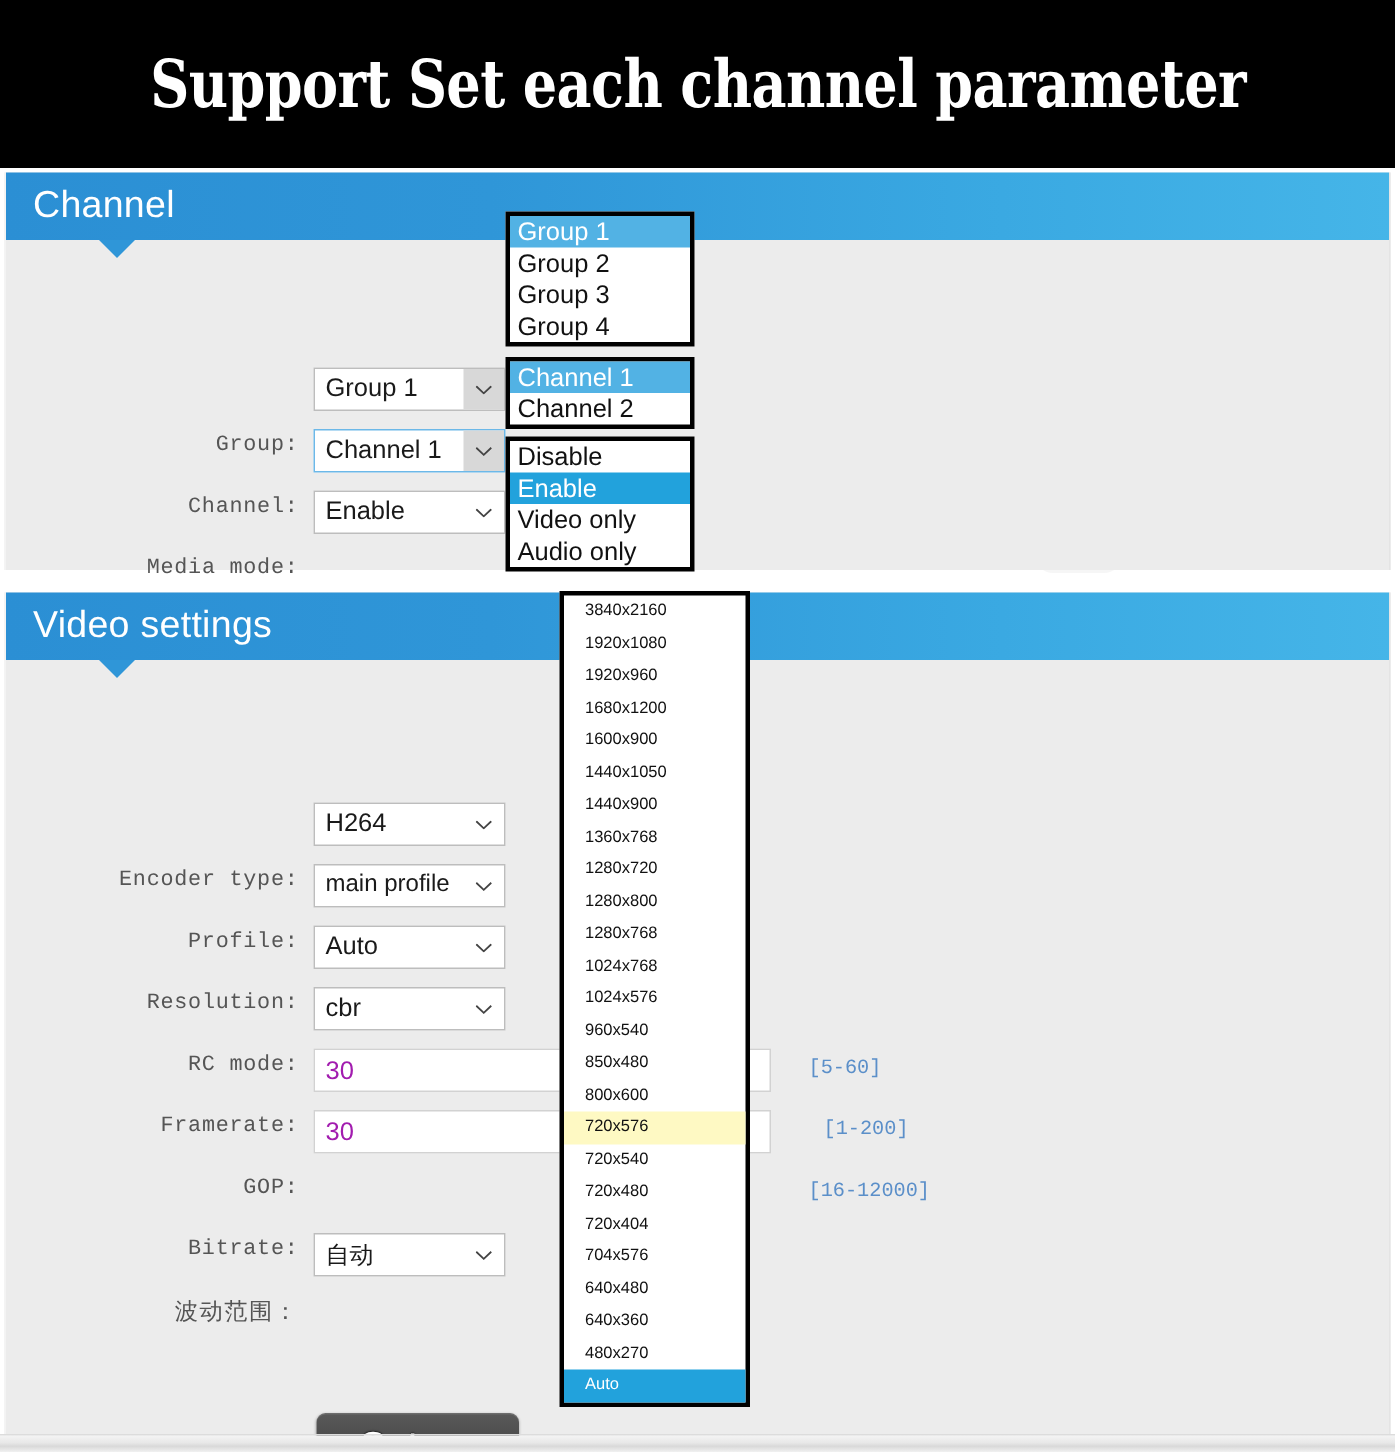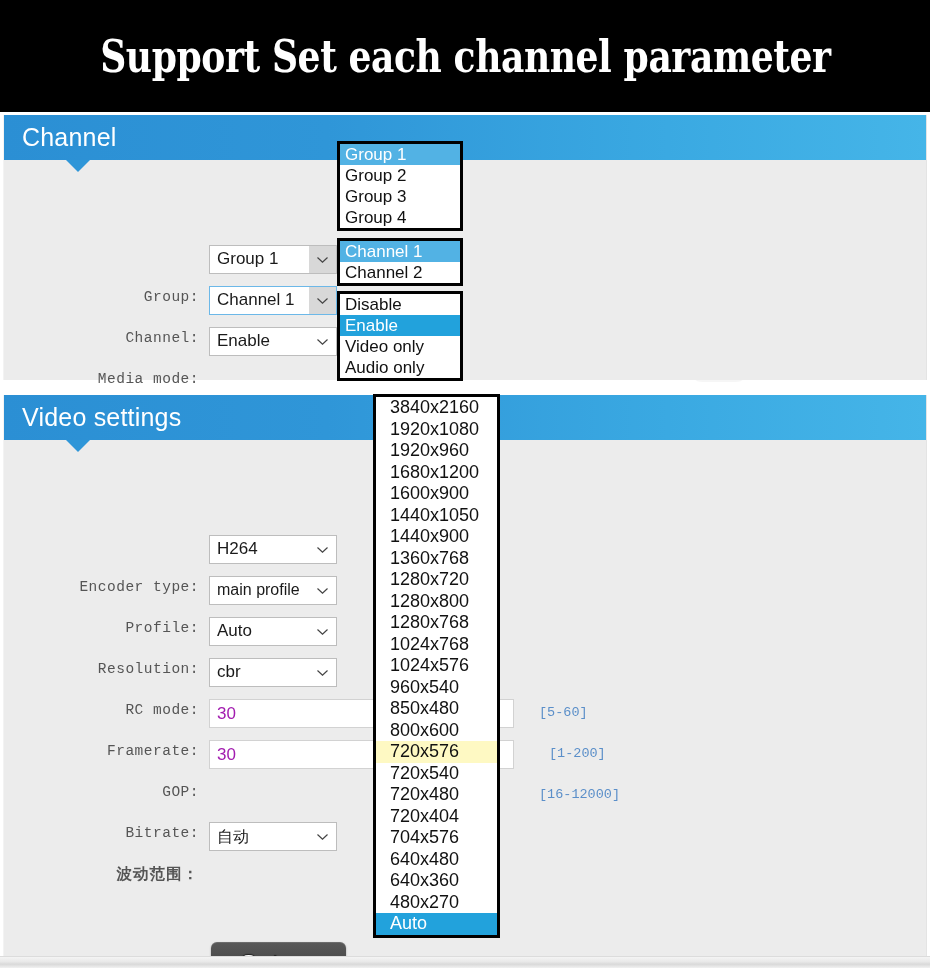--- a/index.html
+++ b/index.html
@@ -105,21 +105,20 @@
     color: #555555;
     white-space: nowrap;
     letter-spacing: 0.5px;
     margin-top: 28px;
   }
   .row-label.cjk {
     font-family: "DejaVu Sans", sans-serif;
     font-size: 15.5px;
     letter-spacing: 1px;
     top: 14px;
-    font-weight: bold;
   }
 
   .ctrl-select {
     position: absolute;
     left: 205px;
     top: 0;
     width: 128px;
     height: 29px;
     background: #ffffff;
     border: 1px solid #bdbdbd;
@@ -233,21 +232,21 @@
   .popup-item.sel-strong { background: #22a2dc; color: #ffffff; }
   .popup-item.hover { background: #fef9c3; }
 
   #popup-group   { left: 337px; top: 29px;  width: 126px; }
   #popup-group .popup-item { line-height: 21px; height: 21px; font-size: 17px; }
 
   #popup-channel { left: 337px; top: 126px; width: 126px; }
   #popup-media   { left: 337px; top: 179px; width: 126px; }
 
   #popup-resolution { left: 373px; top: 282px; width: 127px; }
-  #popup-resolution .popup-item { font-size: 18px; line-height: 21.5px; height: 21.5px; padding-left: 14px; }
+  #popup-resolution .popup-item { font-size: 11px; line-height: 21.5px; height: 21.5px; padding-left: 14px; }
 
   
   #page-bottom-edge {
     position: absolute;
     left: 0; top: 844px;
     width: 930px; height: 12px;
     background: linear-gradient(to bottom, #f4f4f4 0%, #e8e8e8 40%, #d9d9d9 60%, #f7f7f7 100%);
     border-top: 1px solid #dcdcdc;
   }
 </style>

